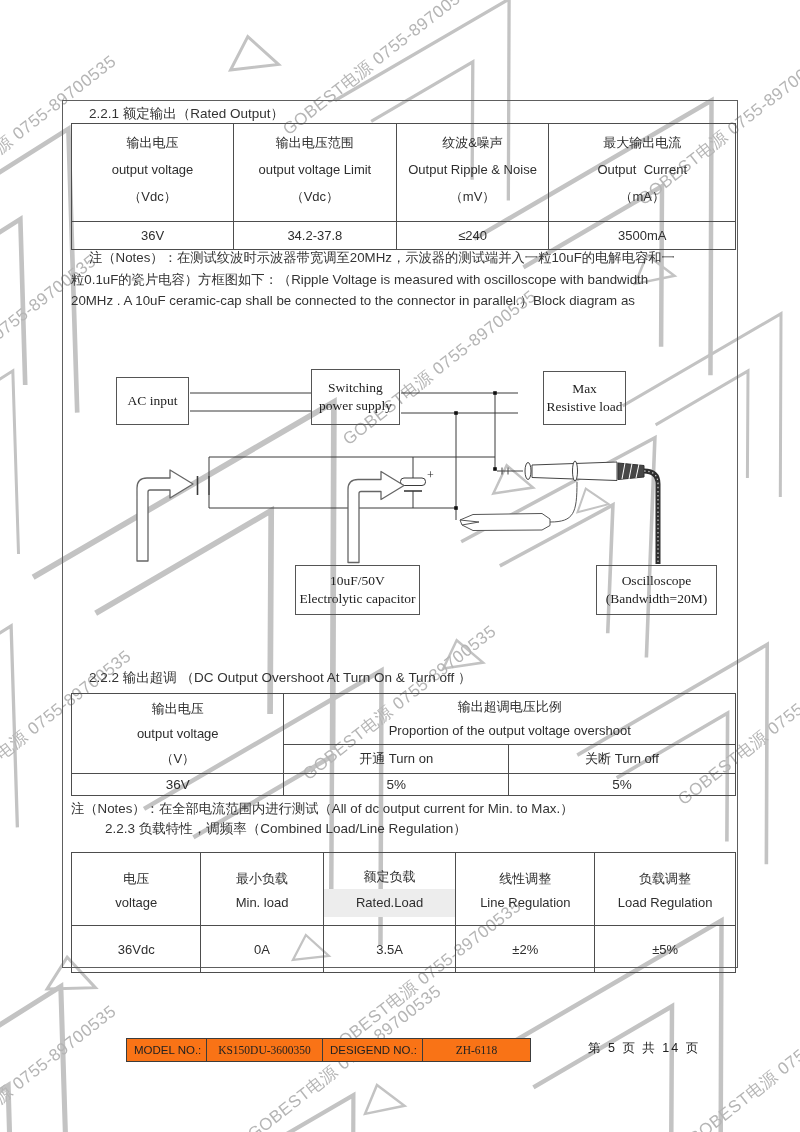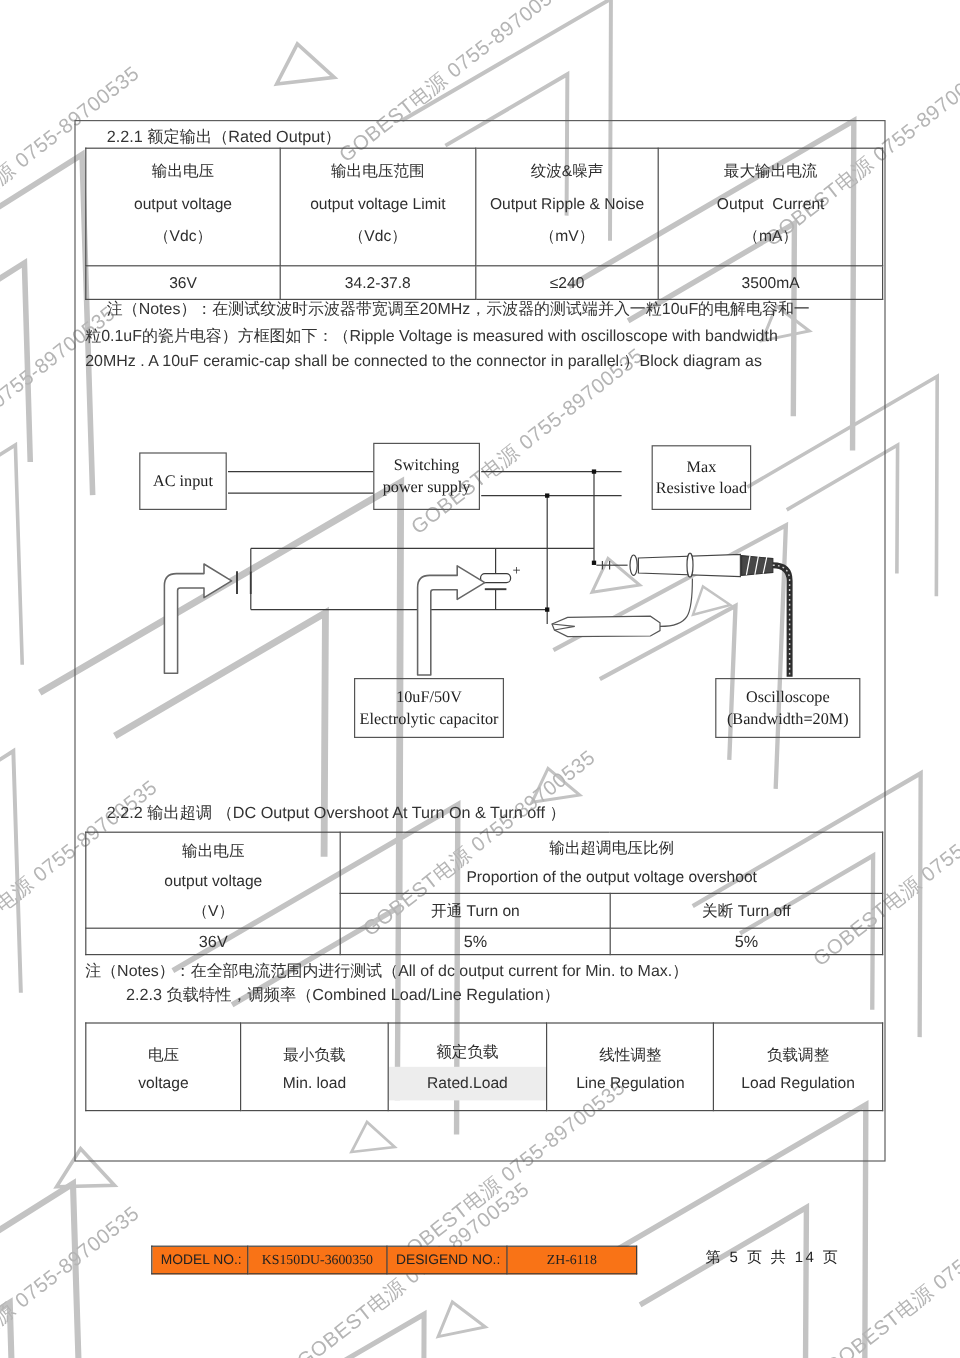--- a/index.html
+++ b/index.html
@@ -298,20 +298,27 @@
       </td>
       <td class="t3h">
         <span>线性调整</span>
         <span>Line Regulation</span>
       </td>
       <td class="t3h">
         <span>负载调整</span>
         <span>Load Regulation</span>
       </td>
     </tr>
+    <tr class="t3v">
+      <td>36Vdc</td>
+      <td>0A</td>
+      <td>3.5A</td>
+      <td>±2%</td>
+      <td>±5%</td>
+    </tr>
   </tbody>
     </table>
 
 </div>
 
 <table class="ftable">
   <colgroup>
       <col style="width:80px">
       <col style="width:116px">
       <col style="width:100px">

